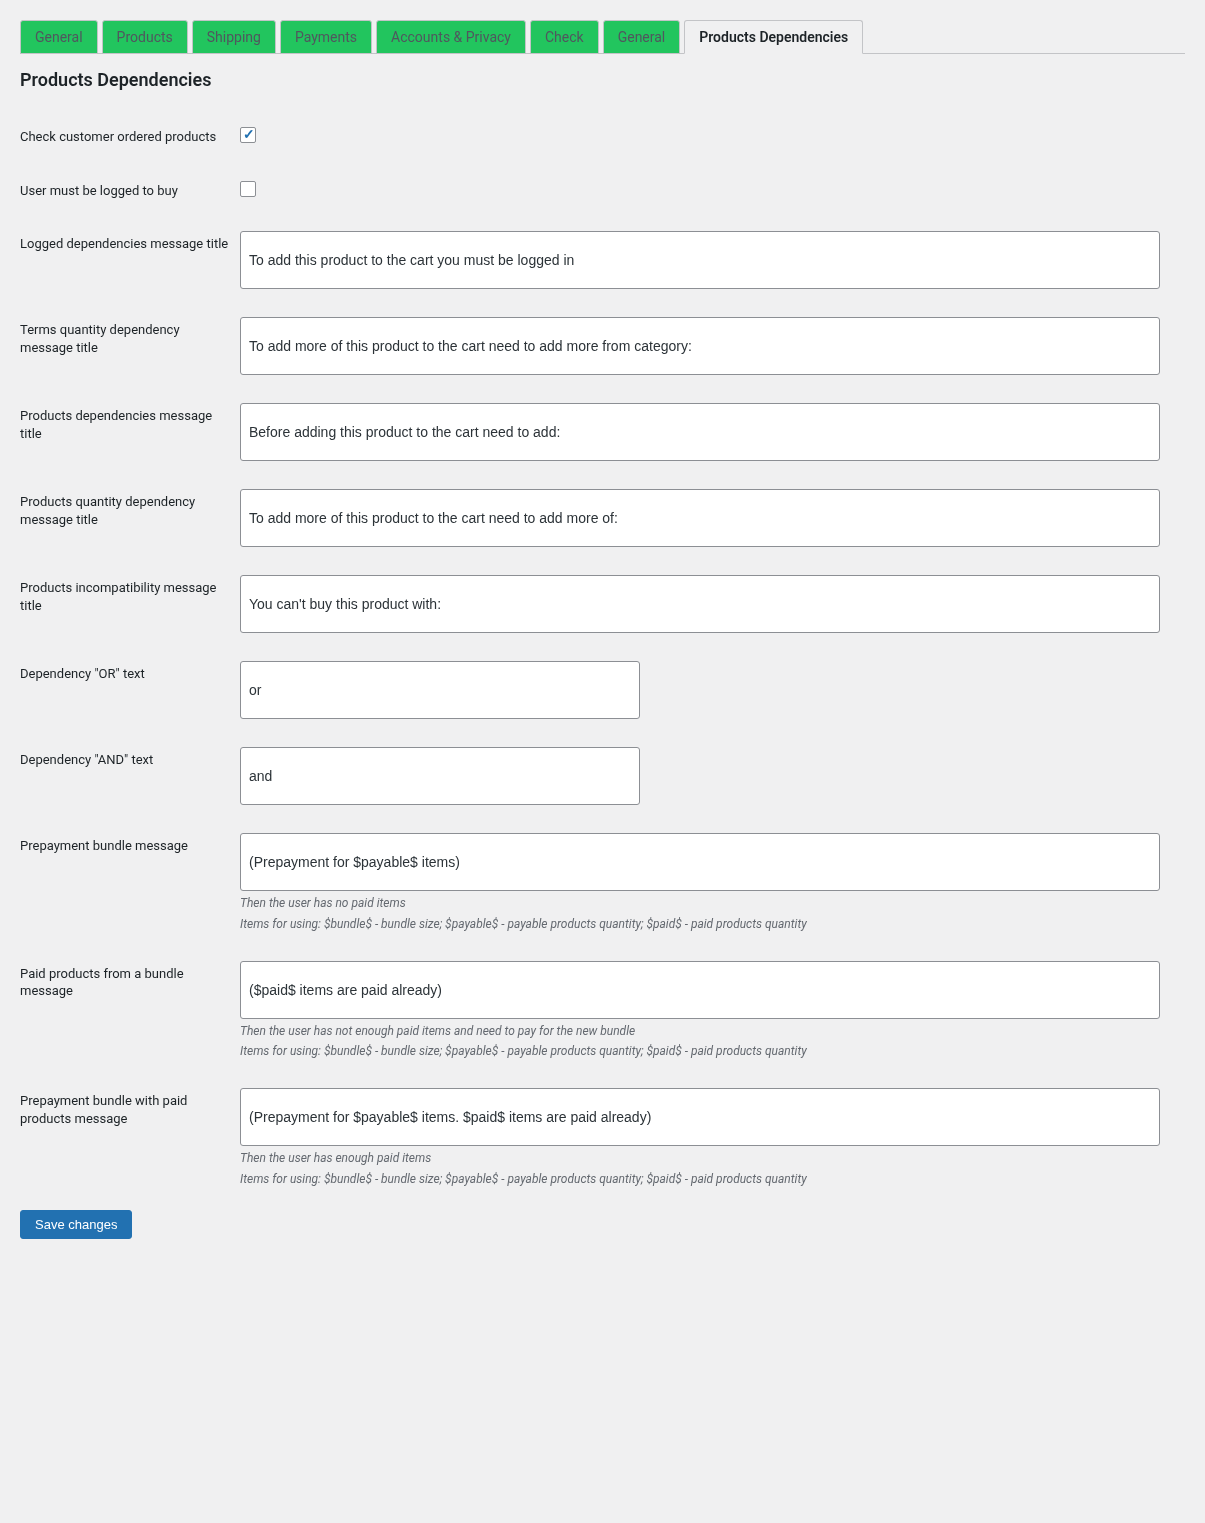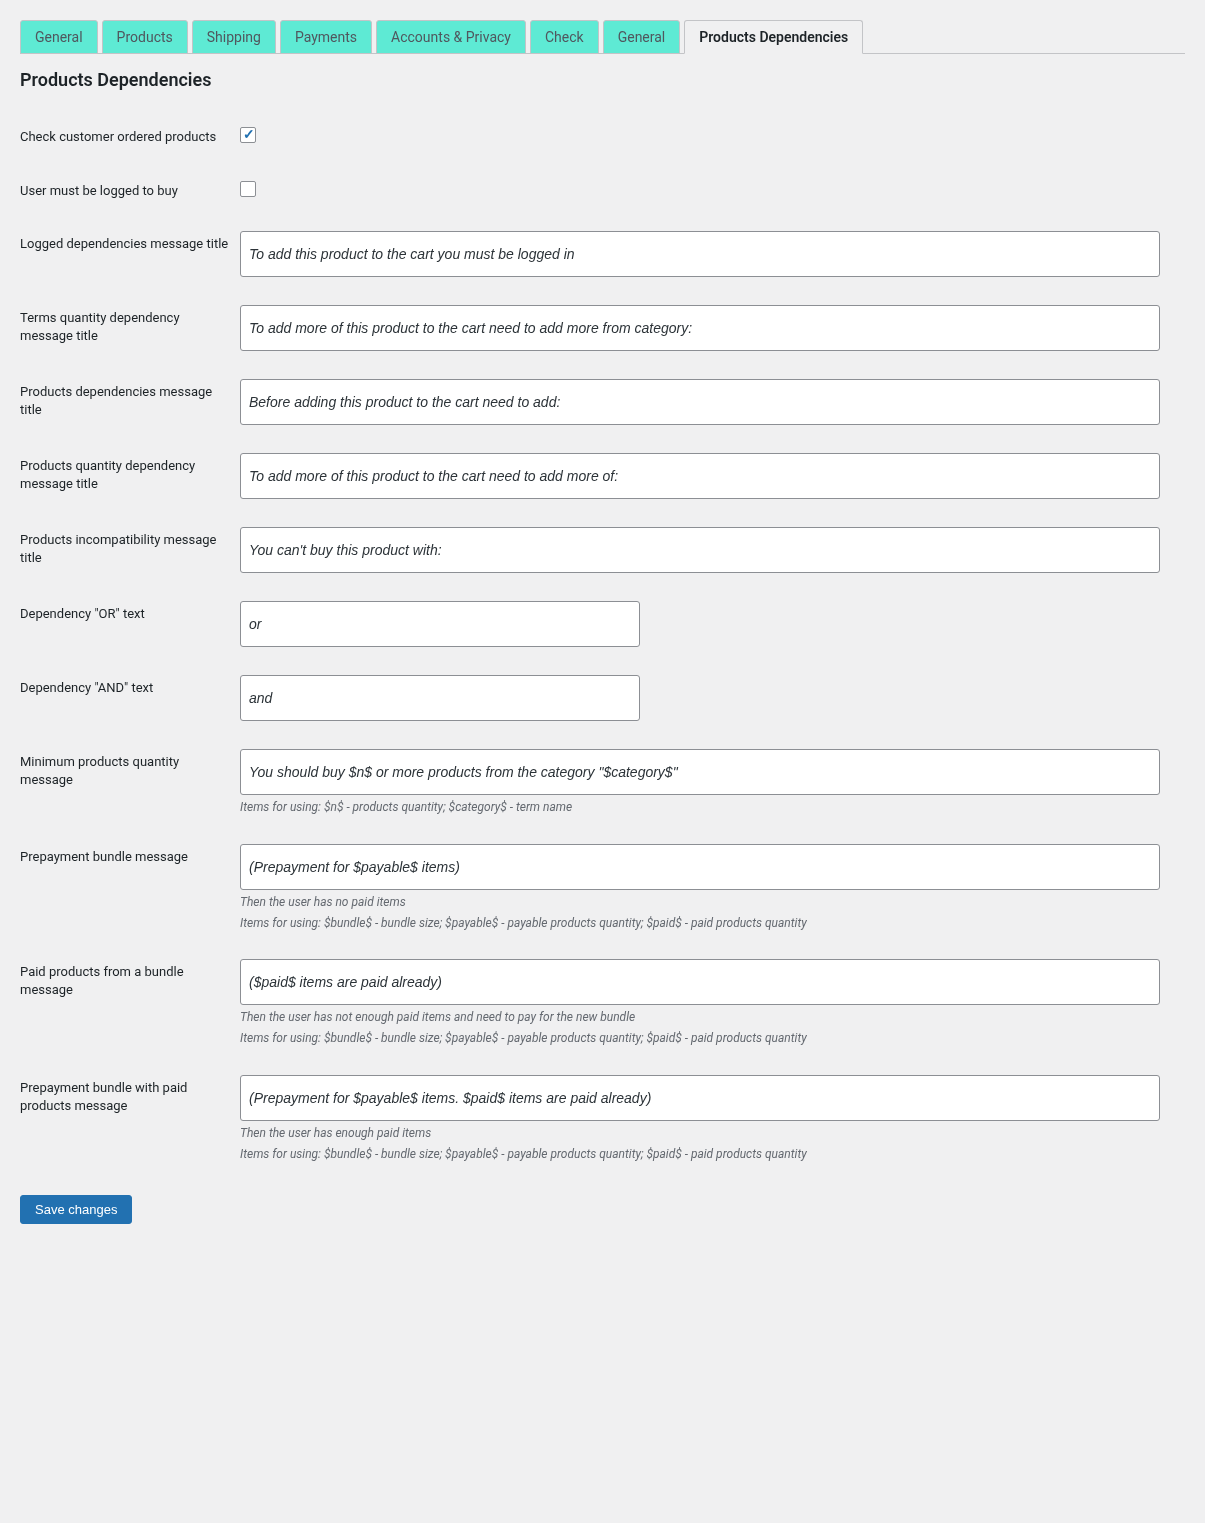--- a/index.html
+++ b/index.html
@@ -9,21 +9,21 @@
     color: #2c3338;
     font-size: 13px;
     padding: 20px;
   }
   .tabs {
     display: flex;
     border-bottom: 1px solid #c3c4c7;
     margin-bottom: 15px;
   }
   .tab {
-    background: #5eead4;
+    background: #22c55e;
     border: 1px solid #c3c4c7;
     padding: 8px 14px;
     margin-right: 4px;
     margin-bottom: -1px;
     color: #50575e;
     cursor: pointer;
     font-size: 14px;
     border-top-left-radius: 3px;
     border-top-right-radius: 3px;
   }
@@ -75,47 +75,46 @@
     position: absolute;
     left: 2px;
     top: -2px;
     color: #2271b1;
     font-size: 14px;
     font-weight: bold;
   }
   input[type="text"] {
     border: 1px solid #8c8f94;
     border-radius: 3px;
-    padding: 14px 8px;
+    padding: 20px 8px;
     font-size: 14px;
     background: #fff;
     color: #2c3338;
     width: 100%;
     max-width: 920px;
-    font-style: italic;
   }
   input[type="text"].short {
     max-width: 400px;
   }
   .desc {
     font-style: italic;
     color: #646970;
     font-size: 12px;
     margin-top: 4px;
     line-height: 1.4;
   }
   .save-btn {
     background: #2271b1;
     border: 1px solid #2271b1;
     color: #fff;
     padding: 6px 14px;
     font-size: 13px;
     border-radius: 3px;
     cursor: pointer;
-    margin-top: 18px;
+    margin-top: 8px;
   }
 </style>
 </head>
 <body>
 
 
 
 <nav class="tabs">
   <div class="tab">General</div>
   <div class="tab">Products</div>
@@ -161,27 +160,20 @@
   </tr>
   <tr>
     <th>Dependency "OR" text</th>
     <td><input type="text" class="short" value="or" style=""></td>
   </tr>
   <tr>
     <th>Dependency "AND" text</th>
     <td><input type="text" class="short" value="and" style=""></td>
   </tr>
   <tr>
-    <th>Minimum products quantity message</th>
-    <td>
-      <input type="text" value="You should buy $n$ or more products from the category &quot;$category$&quot;" style="">
-      <p class="desc">Items for using: $n$ - products quantity; $category$ - term name</p>
-    </td>
-  </tr>
-  <tr>
     <th>Prepayment bundle message</th>
     <td>
       <input type="text" value="(Prepayment for $payable$ items)" style="">
       <p class="desc">Then the user has no paid items</p>
       <p class="desc">Items for using: $bundle$ - bundle size; $payable$ - payable products quantity; $paid$ - paid products quantity</p>
     </td>
   </tr>
   <tr>
     <th>Paid products from a bundle message</th>
     <td>

